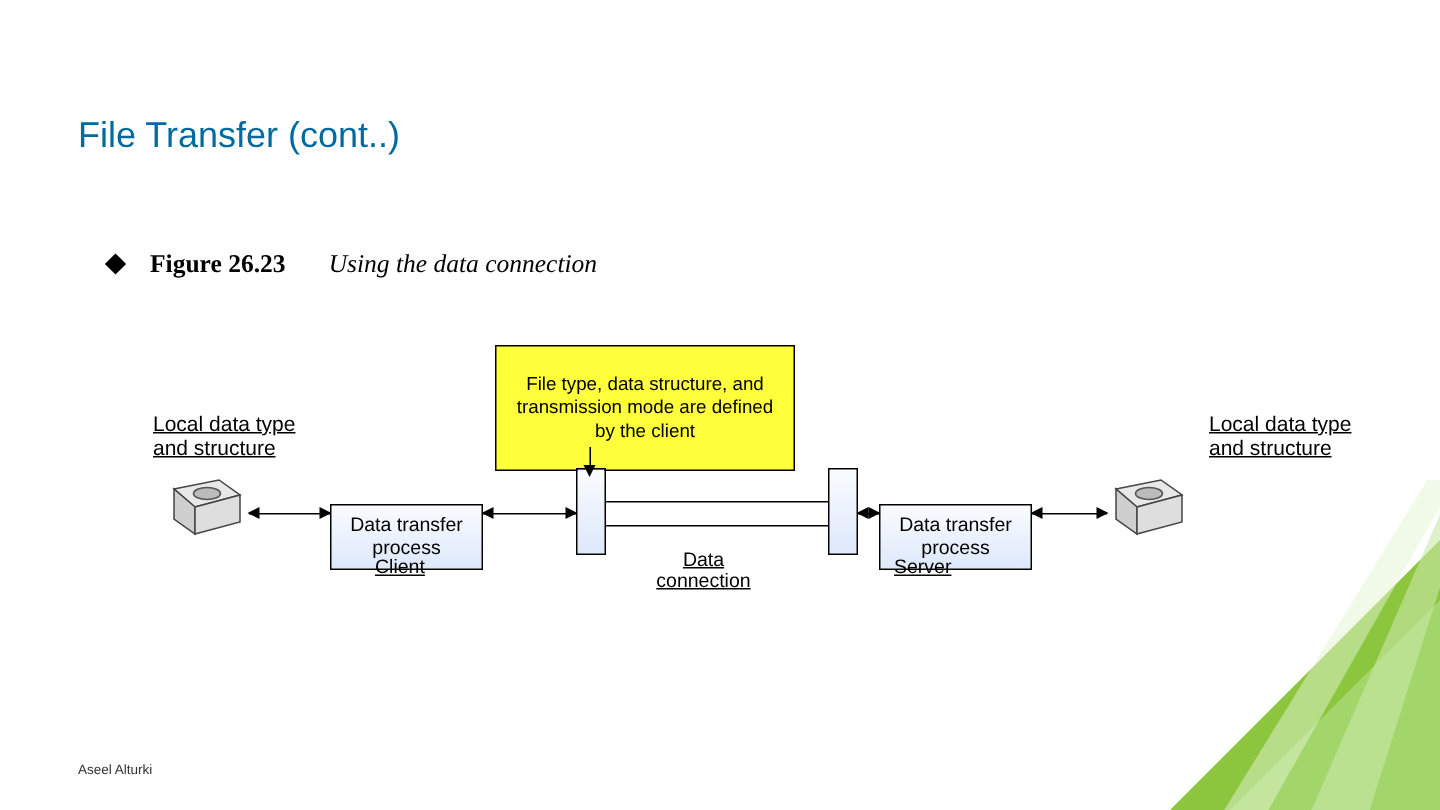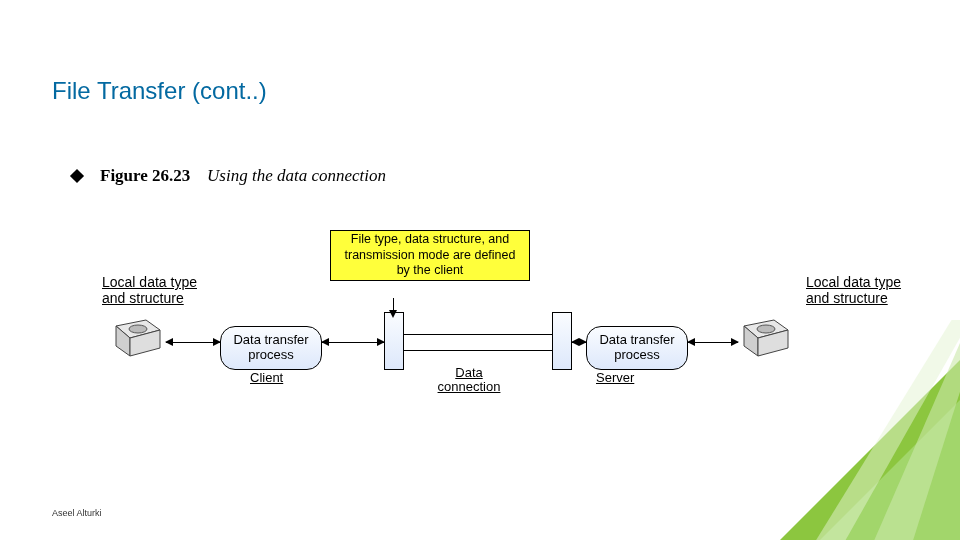--- a/index.html
+++ b/index.html
@@ -3,31 +3,31 @@
 <meta charset="utf-8">
 <style>
   * { box-sizing: border-box; margin: 0; padding: 0; }
   html, body { width: 960px; height: 540px; font-family: "Segoe UI", Arial, sans-serif; background: #fff; position: relative; overflow: hidden; }
   .slide { width: 960px; height: 540px; position: relative; }
   .title { position: absolute; left: 52px; top: 77px; font-size: 24px; color: #0369a1; font-weight: 400; font-family: "Segoe UI", "Trebuchet MS", sans-serif; }
   .bullet-row { position: absolute; left: 72px; top: 166px; display: flex; align-items: center; gap: 14px; }
   .diamond { width: 10px; height: 10px; background: #000; transform: rotate(45deg); margin-right: 4px; }
   .fig-label { font-size: 17px; color: #000; }
   .fig-label .fnum { font-weight: 700; font-family: Georgia, 'Times New Roman', serif; margin-top: 10px; }
-  .fig-label .fcap { font-style: italic; font-family: Georgia, 'Times New Roman', serif; margin-left: 12px; }
+  .fig-label .fcap { font-style: italic; font-family: Georgia, 'Times New Roman', serif; margin-left: 24px; }
   .diagram { position: absolute; left: 52px; top: 230px; width: 856px; height: 210px; }
   .label-lds { position: absolute; font-size: 14px; line-height: 1.15; width: 120px; text-decoration: underline; }
   .label-lds.left { left: 50px; top: 44px; }
   .label-lds.right { left: 754px; top: 44px; }
   .disk { position: absolute; width: 52px; height: 40px; }
   .box { position: absolute; border: 1px solid #000; background: linear-gradient(#fafcff, #dde8fb); font-size: 13px; text-align: center; display: flex; align-items: center; justify-content: center; line-height: 1.15; }
-  .dtp { width: 102px; height: 44px; top: 96px; border-radius: 15px; }
+  .dtp { width: 102px; height: 44px; top: 106px; }
   .dtp.l { left: 168px; }
   .dtp.r { left: 534px; }
-  .yellow { position: absolute; left: 278px; top: 0px; width: 200px; height: 51px; background: #FFFF3B; border: 1px solid #000; font-size: 12.5px; text-align: center; display: flex; align-items: center; justify-content: center; line-height: 1.25; padding: 4px 10px; }
+  .yellow { position: absolute; left: 278px; top: 0px; width: 200px; height: 84px; background: #FFFF3B; border: 1px solid #000; font-size: 12.5px; text-align: center; display: flex; align-items: center; justify-content: center; line-height: 1.25; padding: 4px 10px; }
   .tallbox { position: absolute; top: 82px; width: 20px; height: 58px; border: 1px solid #000; background: linear-gradient(#fafcff, #dde8fb); }
   .tallbox.l { left: 332px; }
   .tallbox.r { left: 500px; }
   .sublabel { position: absolute; font-size: 13px; text-decoration: underline; }
   .sublabel.client { left: 198px; top: 140px; }
   .sublabel.server { left: 544px; top: 140px; }
   .sublabel.dc { left: 377px; top: 136px; width: 80px; text-align: center; line-height: 1.1; }
   .footer { position: absolute; left: 52px; bottom: 22px; right: 52px; display: flex; justify-content: space-between; align-items: flex-end; font-size: 8px; color: #333; }
   .footer .src { max-width: 480px; line-height: 1.25; }
   .footer .author { font-size: 9px; }

